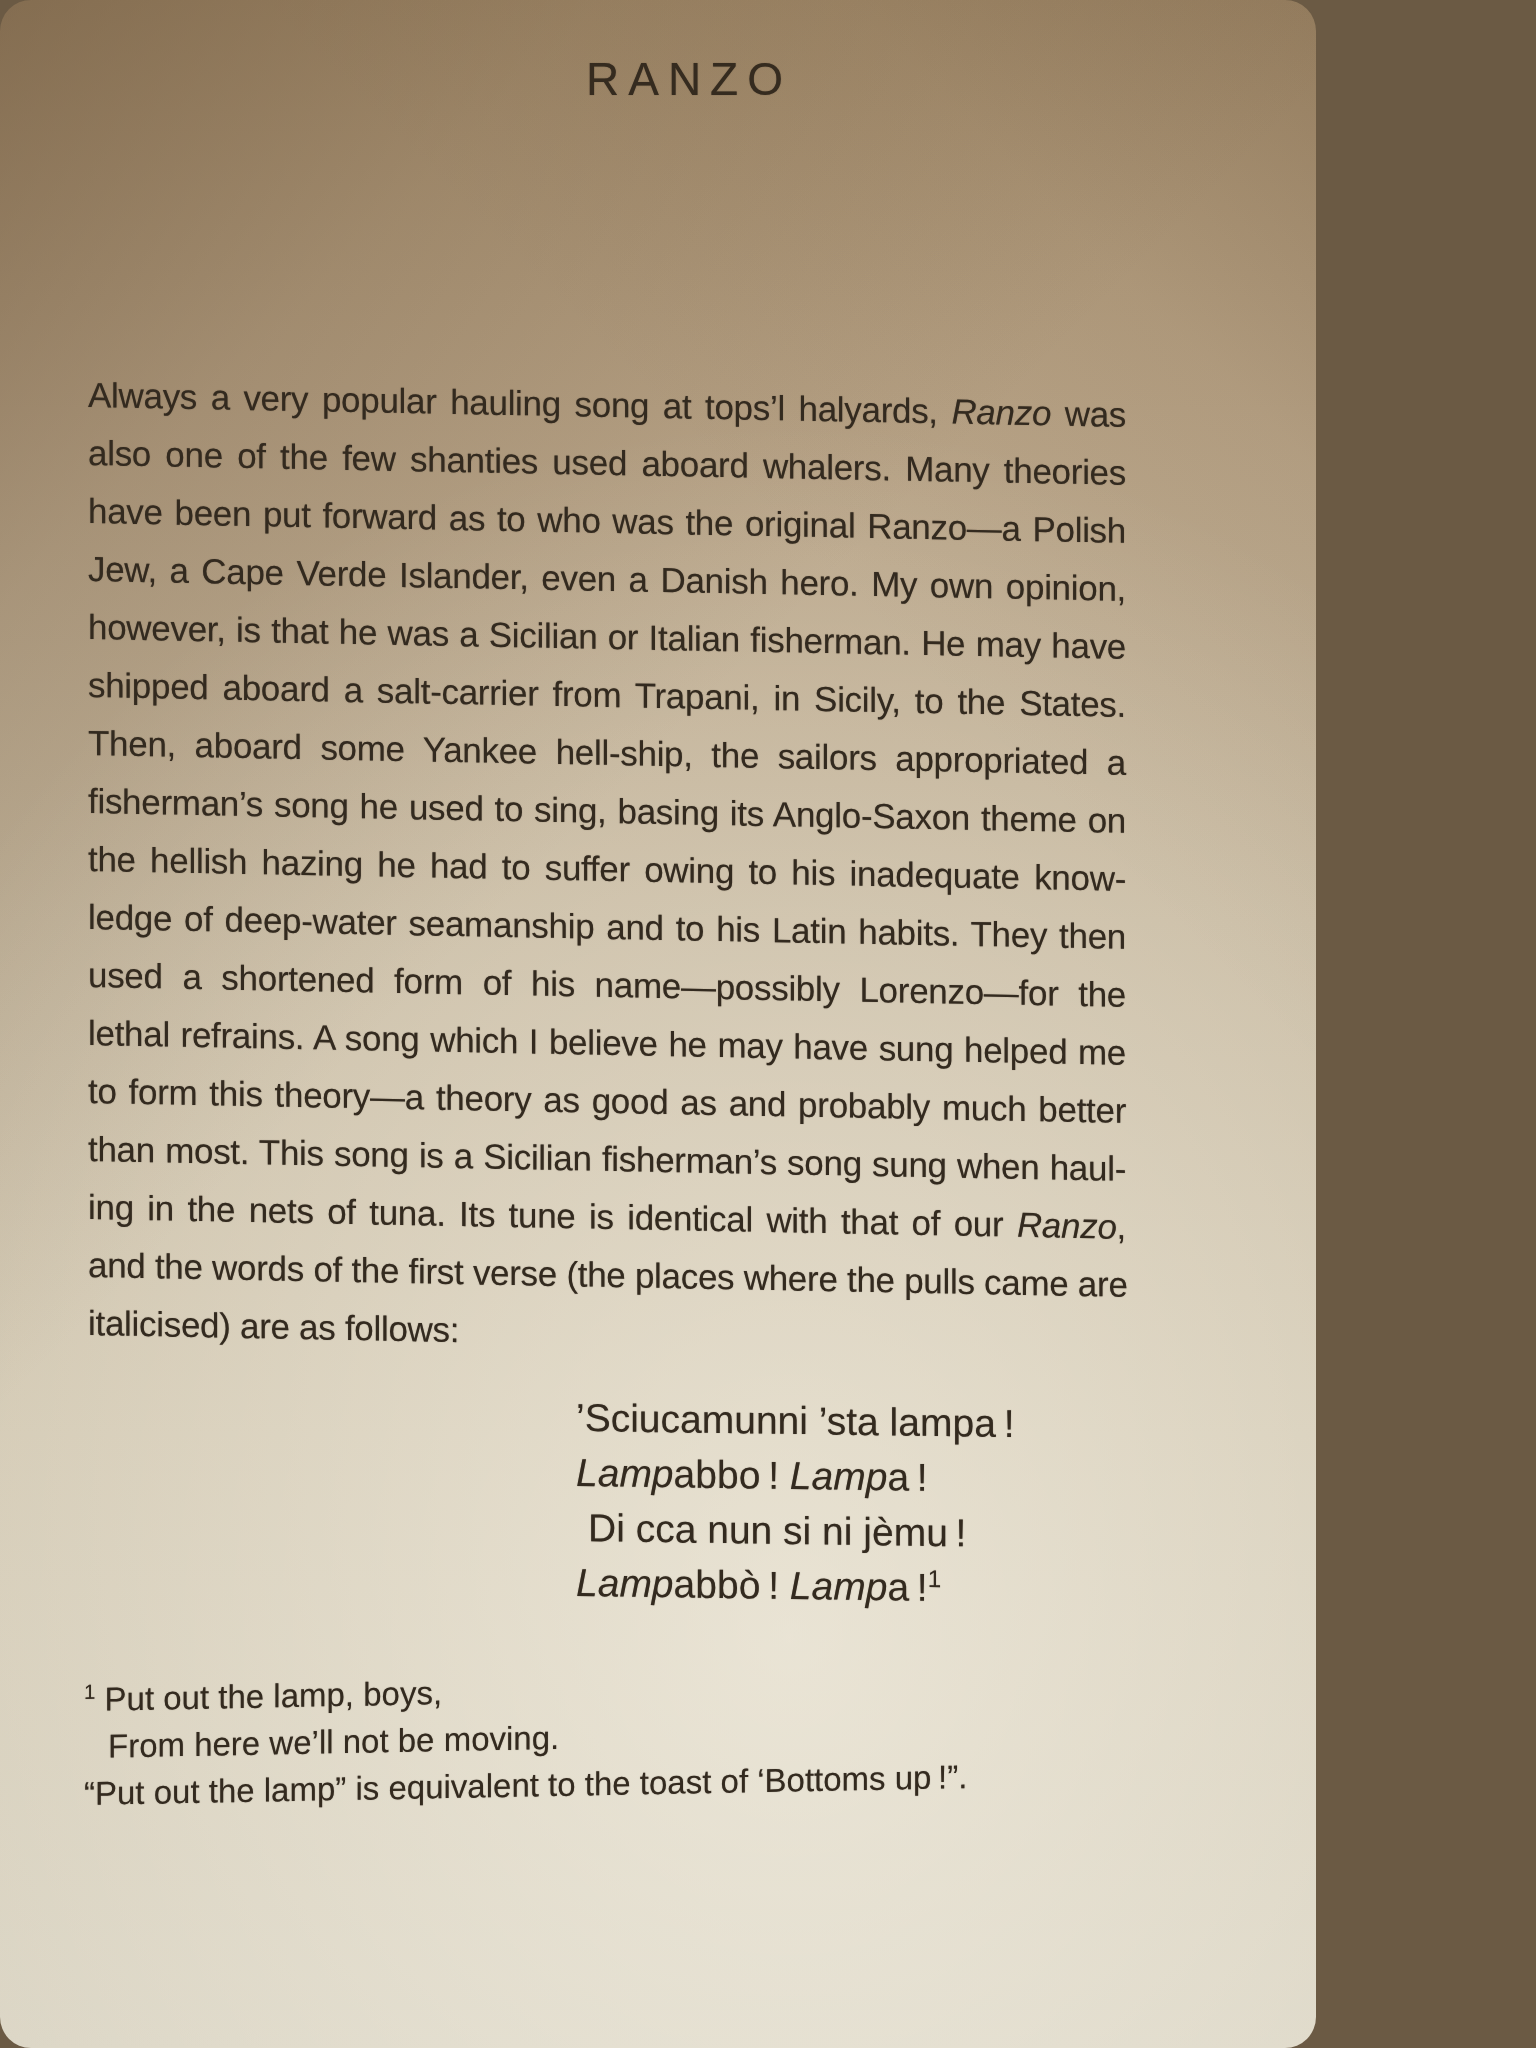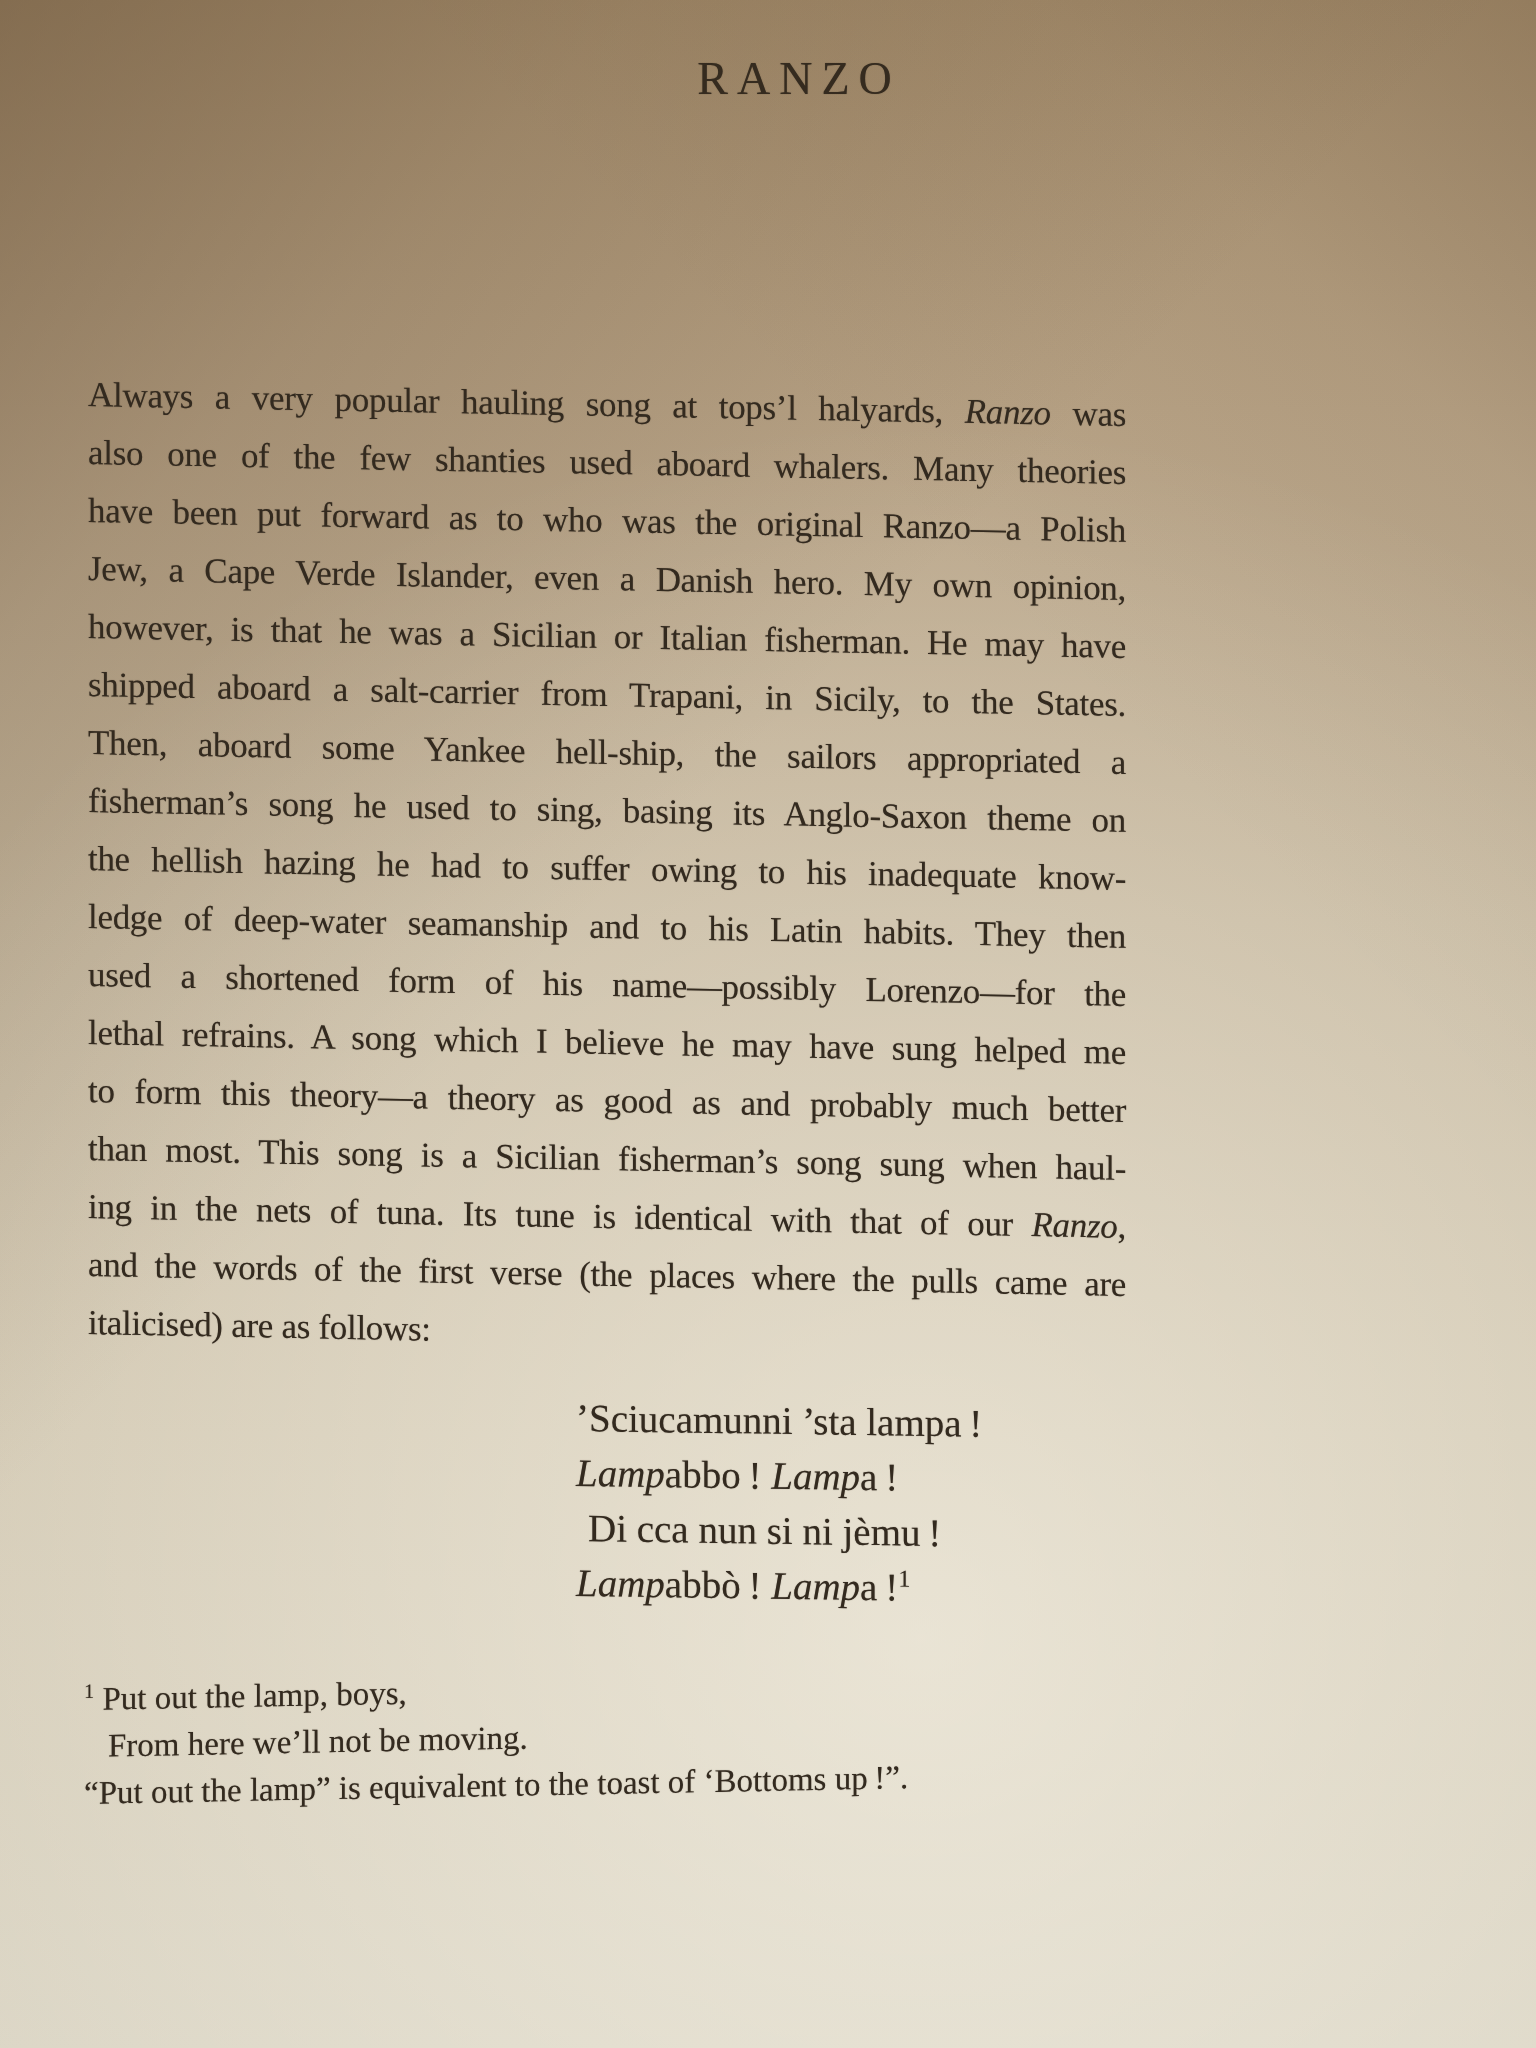--- a/index.html
+++ b/index.html
@@ -1,26 +1,27 @@
 <!DOCTYPE html>
 <html><head>
 <meta charset="utf-8">
 <style>
   html,body{margin:0;padding:0;background:#6b5a44;}
   .page{
     position:relative;
-    width:1536px;height:2048px;
+    width:1316px;height:2048px;
     overflow:hidden;
-    font-family:Liberation Serif, serif;
+    font-family:Liberation Sans, sans-serif;
     color:#332a1f;
     background:
       radial-gradient(115% 85% at 60% 80%, rgba(255,252,242,0.50) 0%, rgba(255,252,242,0.18) 45%, rgba(255,252,242,0) 70%),
       linear-gradient(135deg, rgba(96,74,50,0.50) 0%, rgba(96,74,50,0.22) 18%, rgba(96,74,50,0) 42%),
       linear-gradient(225deg, rgba(96,74,50,0.28) 0%, rgba(96,74,50,0.08) 14%, rgba(96,74,50,0) 32%),
       linear-gradient(180deg, #a8906f 0%, #b7a285 20%, #c6b89f 45%, #d1c7b1 70%, #d9d3c2 100%);
+    border-radius: 31px;
   }
   .title{
     position:absolute;top:52px;left:0;width:100%;
     margin:0;padding-left:62px;box-sizing:border-box;
     text-align:center;
     font-size:46px;font-weight:normal;
     letter-spacing:9px;
     color:#352b1f;
     text-shadow:0 0 1px rgba(53,43,31,0.55);
   }

